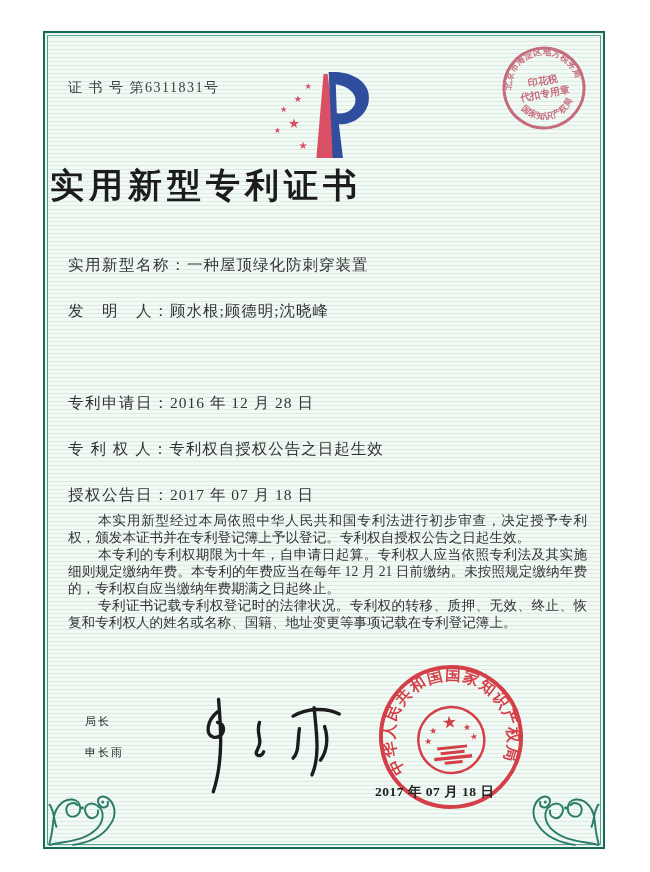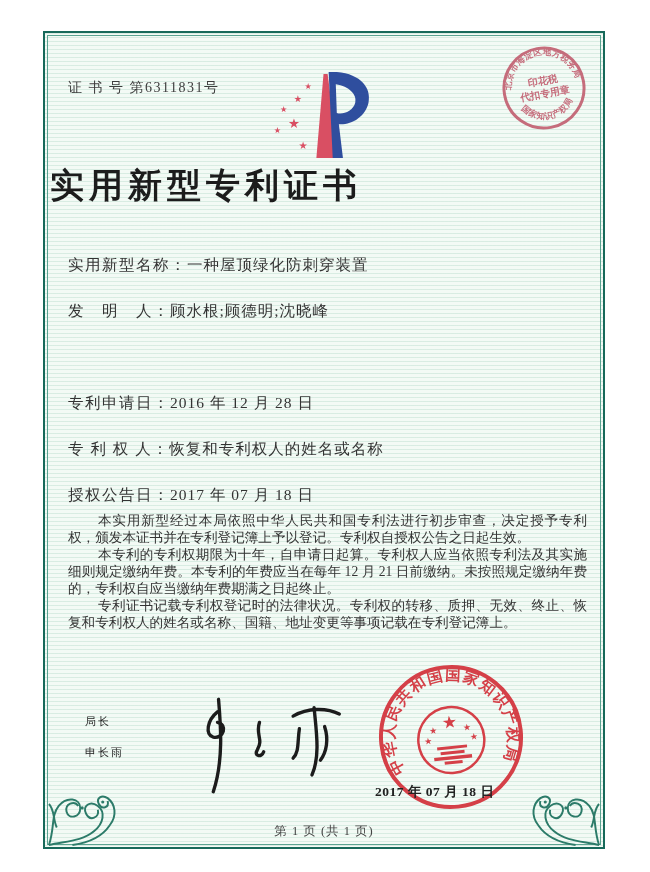--- a/index.html
+++ b/index.html
@@ -81,21 +81,21 @@
     <div class="abs field" style="top:222px">
       <span class="flabel">实用新型名称：</span><span>一种屋顶绿化防刺穿装置</span>
     </div>
     <div class="abs field" style="top:268px">
       <span class="flabel">发　明　人：</span><span>顾水根;顾德明;沈晓峰</span>
     </div>
     <div class="abs field" style="top:360px">
       <span class="flabel">专利申请日：</span><span>2016 年 12 月 28 日</span>
     </div>
     <div class="abs field" style="top:406px">
-      <span class="flabel">专 利 权 人：</span><span>恢复和专利权人的姓名或名称</span>
+      <span class="flabel">专 利 权 人：</span><span>专利权自授权公告之日起生效</span>
     </div>
     <div class="abs field" style="top:452px">
       <span class="flabel">授权公告日：</span><span>2017 年 07 月 18 日</span>
     </div>
 
     <div class="abs body-text">
       <p>本实用新型经过本局依照中华人民共和国专利法进行初步审查，决定授予专利权，颁发本证书并在专利登记簿上予以登记。专利权自授权公告之日起生效。</p>
       <p>本专利的专利权期限为十年，自申请日起算。专利权人应当依照专利法及其实施细则规定缴纳年费。本专利的年费应当在每年 12 月 21 日前缴纳。未按照规定缴纳年费的，专利权自应当缴纳年费期满之日起终止。</p>
       <p>专利证书记载专利权登记时的法律状况。专利权的转移、质押、无效、终止、恢复和专利权人的姓名或名称、国籍、地址变更等事项记载在专利登记簿上。</p>
     </div>
@@ -161,15 +161,14 @@
       <svg viewBox="0 0 90 90" width="88" height="88" fill="none" stroke="#2c7b69" stroke-width="2">
         <path d="M2,88 C8,70 4,58 12,48 C20,38 34,40 34,50 C34,60 22,62 20,54 C18,46 28,42 32,48"></path>
         <path d="M2,88 C20,84 36,84 48,74 C58,66 60,54 52,48 C44,42 36,48 40,56 C44,64 54,60 52,52"></path>
         <path d="M26,88 C40,86 56,80 64,68 C72,58 70,46 62,40 C56,36 50,40 53,46 C56,52 64,50 62,43"></path>
         <path d="M10,70 C6,62 8,52 2,46"></path>
         <circle cx="36" cy="50" r="1.6" fill="#2c7b69" stroke="none"></circle>
         <circle cx="57" cy="44" r="1.6" fill="#2c7b69" stroke="none"></circle>
       </svg>
     </div>
 
-    <div class="abs footer">第 1 页 (共 1 页)</div>
   </div>
 </div>
 
 </body></html>

